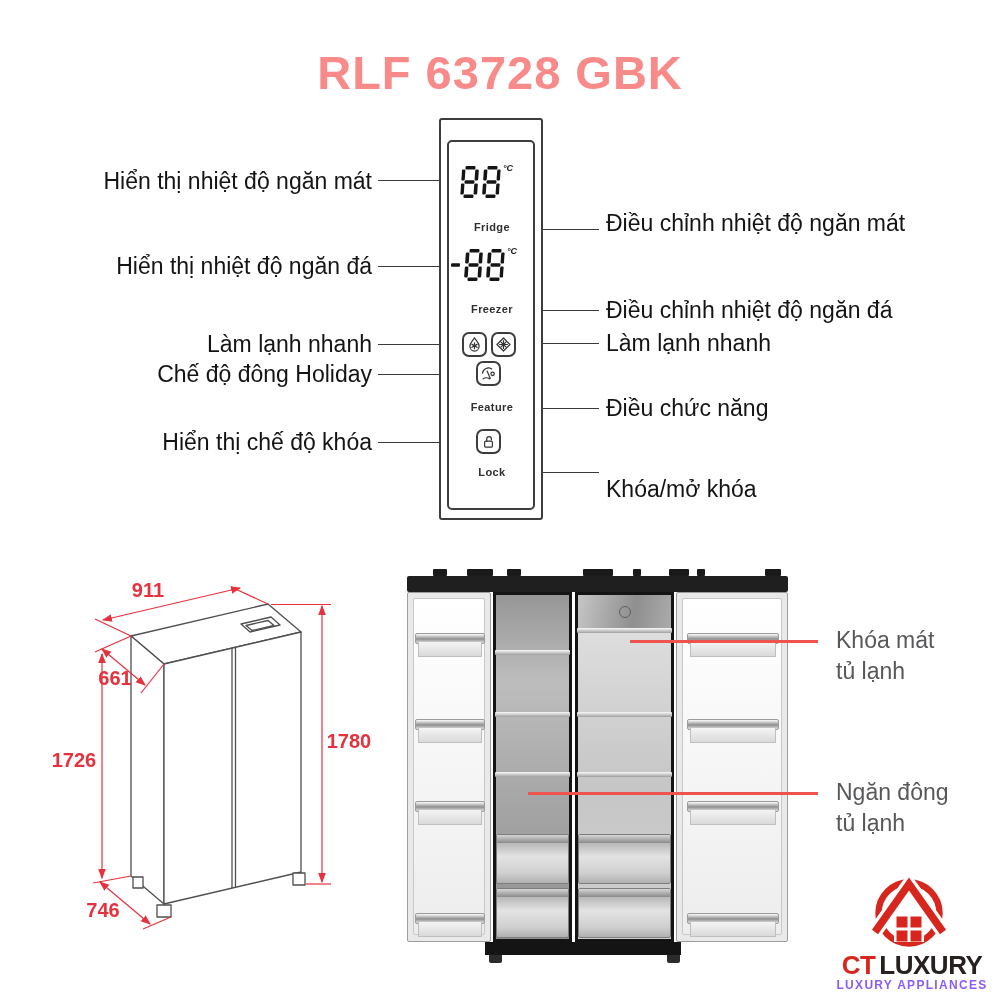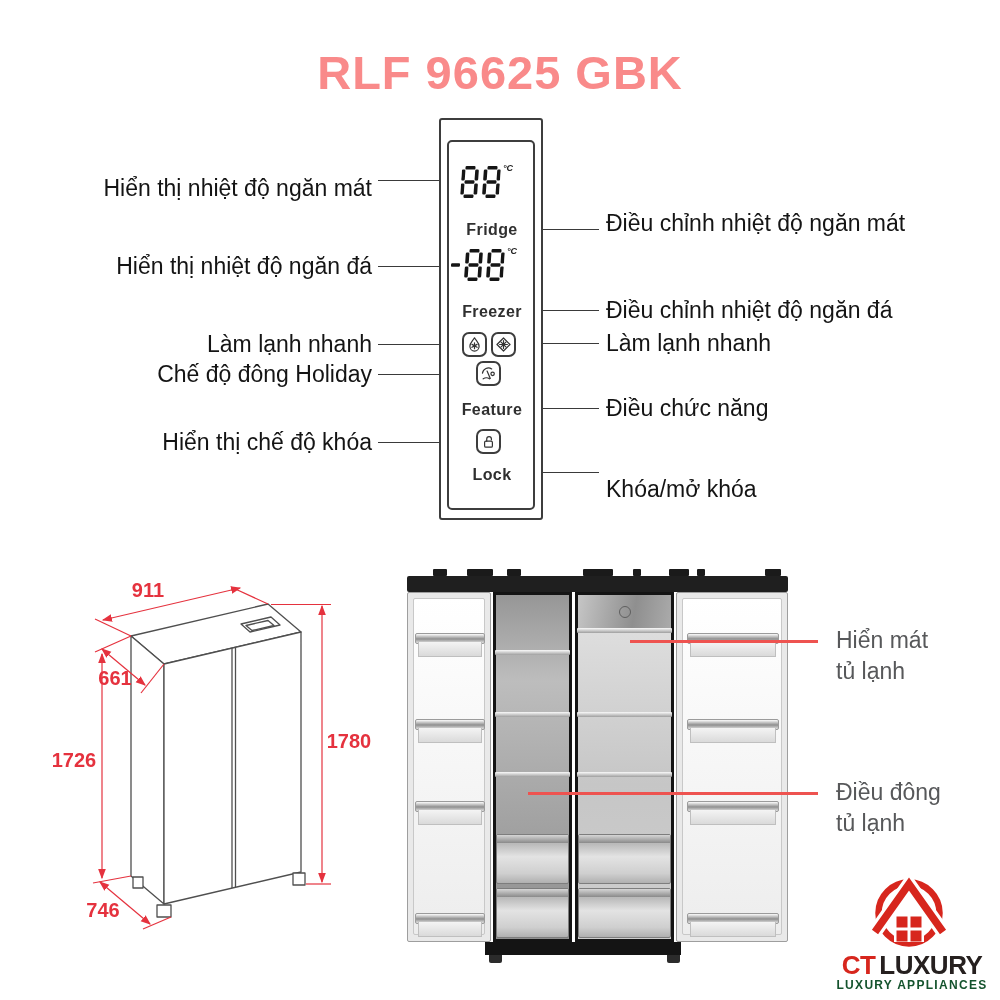--- a/index.html
+++ b/index.html
@@ -30,21 +30,21 @@
   .panel-inner {
     left: 447px; top: 140px; width: 88px; height: 370px;
     border: 2px solid #3d3d3d; border-radius: 5px; background: #fff;
   }
   .disp { display: flex; align-items: flex-start; }
   .disp1 { left: 461px; top: 166px; }
   .disp2 { left: 451px; top: 249px; }
   .unit { font-size: 9px; font-weight: bold; font-style: italic; color:#222; margin-left: 3px; position: relative; top: -3px; }
   .plabel {
     left: 441px; width: 102px; text-align: center;
-    font-size: 16px; font-weight: bold; color: #2f2f2f; letter-spacing: .4px;
+    font-size: 11px; font-weight: bold; color: #2f2f2f; letter-spacing: .4px;
   }
   .pl-fridge { top: 221px; } .pl-freezer { top: 303px; }
   .pl-feature { top: 401px; } .pl-lock { top: 466px; }
   .pbtn {
     width: 25px; height: 25px; border: 2px solid #3d3d3d; border-radius: 7px;
     background: #fff; display: flex; align-items: center; justify-content: center;
   }
   .b1 { left: 462px; top: 332px; } .b2 { left: 491px; top: 332px; }
   .b3 { left: 476px; top: 361px; } .b4 { left: 476px; top: 429px; }
   .pbtn svg { stroke: #333; fill: none; stroke-width: 1.7; stroke-linecap: round; stroke-linejoin: round; }
@@ -109,26 +109,26 @@
   .red2 { left: 528px; top: 792px; width: 290px; }
   .comp-label { left: 836px; font-size: 23px; line-height: 31px; color: #57585a; }
   .comp1 { top: 625px; } .comp2 { top: 777px; }
 
   
   .logo-house { left: 866px; top: 873px; width: 86px; height: 82px; }
   .brand { left: 826px; top: 950px; width: 172px; text-align: center;
            font-size: 26px; font-weight: bold; letter-spacing: -0.5px; color: #26201f; white-space: nowrap; }
   .brand .red { color: #d7261d; margin-right: 4px; }
   .tagline { left: 826px; top: 978px; width: 172px; text-align: center;
-             font-size: 12px; font-weight: bold; letter-spacing: 1.3px; color: #14532d; }
+             font-size: 12px; font-weight: bold; letter-spacing: 1.3px; color: #8b5cf6; }
 </style>
 </head>
 <body>
 
-<div class="abs title">RLF 96625 GBK</div>
+<div class="abs title">RLF 63728 GBK</div>
 
 <div class="abs panel-outer"></div>
 <div class="abs panel-inner"></div>
 
 <div class="abs disp disp1">
   <span><svg width="39" height="32" viewBox="0 0 39 32" style="transform:skewX(-4deg)">
         <g fill="#151515">
           <rect x="3.5" y="0" width="10" height="3.6" rx="1.2"></rect>
           <rect x="0" y="3.5" width="3.6" height="11" rx="1.2"></rect>
           <rect x="13.4" y="3.5" width="3.6" height="11" rx="1.2"></rect>
@@ -207,21 +207,21 @@
 <div class="abs cl cl-left" style="top:344px"></div>
 <div class="abs cl cl-left" style="top:374px"></div>
 <div class="abs cl cl-left" style="top:442px"></div>
 
 <div class="abs cl cl-right" style="top:229px"></div>
 <div class="abs cl cl-right" style="top:310px"></div>
 <div class="abs cl cl-right" style="top:343px"></div>
 <div class="abs cl cl-right" style="top:408px"></div>
 <div class="abs cl cl-right" style="top:472px"></div>
 
-<div class="abs lbl lbl-left" style="top:189px">Hiển thị nhiệt độ ngăn mát</div>
+<div class="abs lbl lbl-left" style="top:182px">Hiển thị nhiệt độ ngăn mát</div>
 <div class="abs lbl lbl-left" style="top:267px">Hiển thị nhiệt độ ngăn đá</div>
 <div class="abs lbl lbl-left" style="top:345px">Làm lạnh nhanh</div>
 <div class="abs lbl lbl-left" style="top:375px">Chế độ đông Holiday</div>
 <div class="abs lbl lbl-left" style="top:443px">Hiển thị chế độ khóa</div>
 
 <div class="abs lbl lbl-right" style="top:224px">Điều chỉnh nhiệt độ ngăn mát</div>
 <div class="abs lbl lbl-right" style="top:311px">Điều chỉnh nhiệt độ ngăn đá</div>
 <div class="abs lbl lbl-right" style="top:344px">Làm lạnh nhanh</div>
 <div class="abs lbl lbl-right" style="top:409px">Điều chức năng</div>
 <div class="abs lbl lbl-right" style="top:490px">Khóa/mở khóa</div>
@@ -317,25 +317,25 @@
   </div>
 
   <div class="base"></div>
   <div class="foot" style="left:84px"></div>
   <div class="foot" style="left:262px"></div>
 </div>
 
 <div class="abs redline red1"></div>
 <div class="abs redline red2"></div>
 <div class="abs comp-label comp1">
-  <div>Hiển mát</div>
+  <div>Khóa mát</div>
   <div>tủ lạnh</div>
 </div>
 <div class="abs comp-label comp2">
-  <div>Điều đông</div>
+  <div>Ngăn đông</div>
   <div>tủ lạnh</div>
 </div>
 
 <svg class="abs logo-house" viewBox="0 0 86 82">
   <circle cx="43" cy="40" r="30.5" fill="none" stroke="#d7261d" stroke-width="6.5"></circle>
   <polyline points="9,59 43,11 77,59" fill="none" stroke="#ffffff" stroke-width="14"></polyline>
   <polyline points="9,59 43,11 77,59" fill="none" stroke="#d7261d" stroke-width="7.5"></polyline>
   <rect x="28" y="41" width="30" height="28" fill="#ffffff"></rect>
   <rect x="30.5" y="43.5" width="11" height="11" fill="#d7261d"></rect>
   <rect x="44.5" y="43.5" width="11" height="11" fill="#d7261d"></rect>

